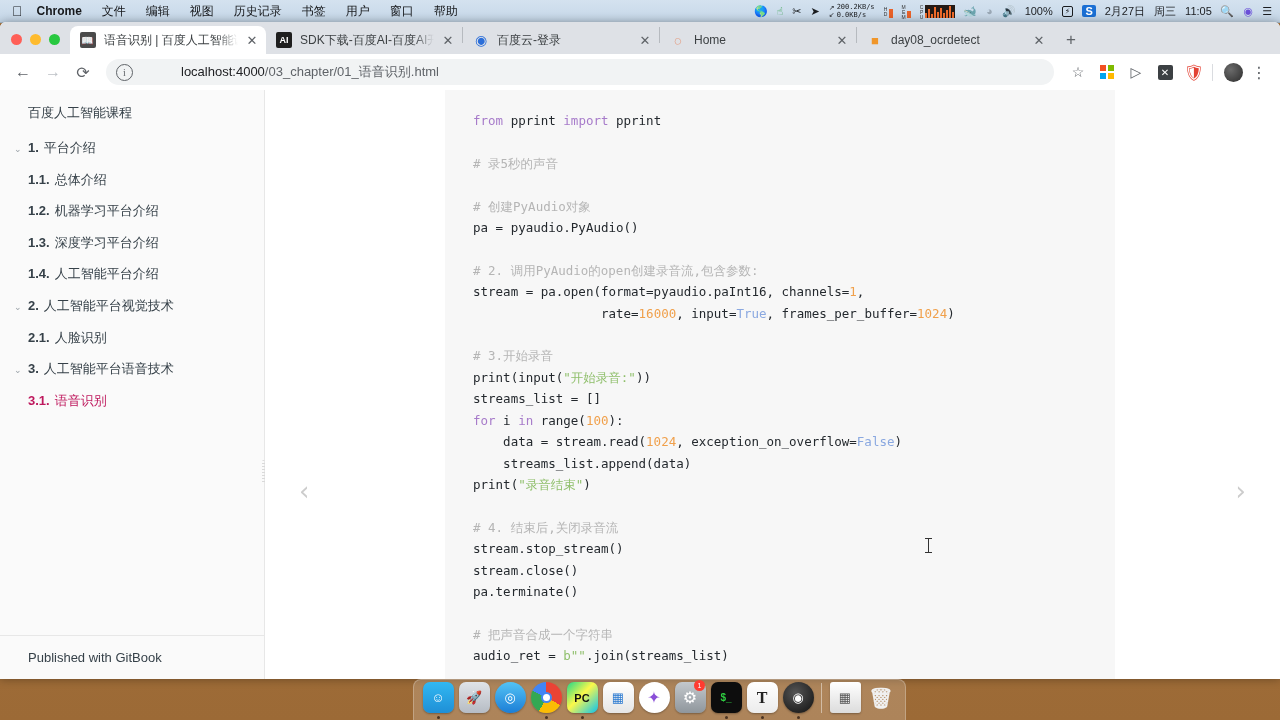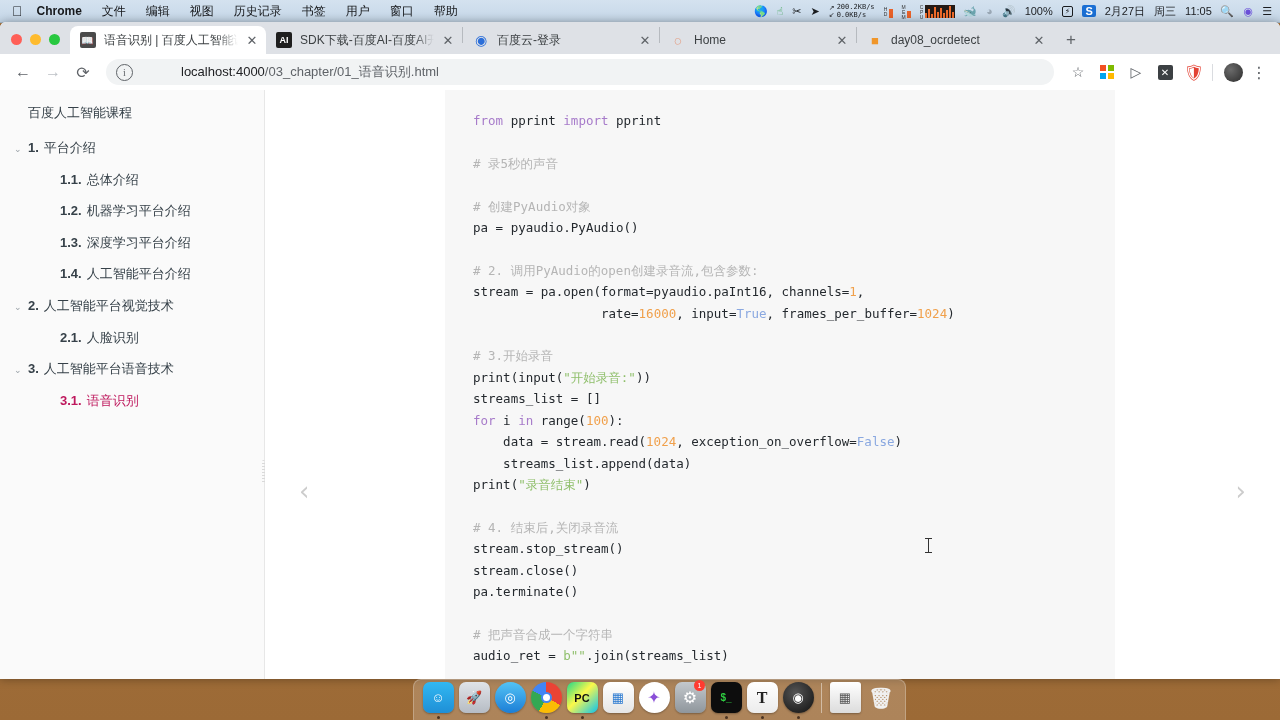--- a/index.html
+++ b/index.html
@@ -75,21 +75,21 @@
   .tbsep{width:1px;height:17px;background:#dadce0;margin:0 5px;}
 
   
   #page{height:589px;background:#fff;display:flex;position:relative;overflow:hidden;}
   #sidebar{width:265px;flex:0 0 265px;background:#fafafa;border-right:1px solid #e7e7e7;
     position:relative;padding-top:6px;box-sizing:border-box;}
   #booktitle{font-size:13px;color:#364149;padding:8px 0 10px 28px;}
   .navitem{font-size:13px;color:#364149;padding:8px 0 8px 28px;display:flex;align-items:baseline;line-height:1.2;}
   .navitem .chev{width:14px;flex:0 0 14px;margin-left:-14px;color:#9aa2a8;font-size:9px;}
   .navitem .num{font-weight:bold;margin-right:5px;}
-  .navitem.lvl2{padding-left:28px;margin-left:32px;}
+  .navitem.lvl2{padding-left:28px;}
   .navitem.active .num,.navitem.active .lbl{color:#be185d;}
   #sidefooter{position:absolute;left:0;bottom:0;width:100%;border-top:1px solid #e7e7e7;
     box-sizing:border-box;padding:14px 0 14px 28px;font-size:13px;color:#364149;background:#fafafa;}
   .splitter{position:absolute;right:-1px;top:370px;width:3px;height:24px;border-radius:2px;
     background:repeating-linear-gradient(180deg,#d9d9d9 0 1px,transparent 1px 3px);}
 
   #content{flex:1 1 auto;position:relative;background:#fff;overflow:hidden;}
   .pagearrow{position:absolute;top:388px;color:#ccc;font-size:26px;line-height:1;
     font-family:"DejaVu Sans",sans-serif;}
   #arrow-prev{left:34px;} #arrow-next{right:34px;}
@@ -296,20 +296,21 @@
           <span class="chev">⌄</span>
           <span class="num">3.</span>
           <span class="lbl">人工智能平台语音技术</span>
         </div>
         <div class="navitem lvl2 active">
           <span class="num">3.1.</span>
           <span class="lbl">语音识别</span>
         </div>
 
         <div class="splitter"></div>
+        <div id="sidefooter">Published with GitBook</div>
       </div>
 
       <div id="content">
         <span class="pagearrow" id="arrow-prev">‹</span>
         <span class="pagearrow" id="arrow-next">›</span>
 
         <div id="codeblock">
           <pre class="code" id="code-pre"><span class="c-kw">from</span><span> pprint </span><span class="c-kw">import</span><span> pprint</span>
 
 <span class="c-com"># 录5秒的声音</span>

